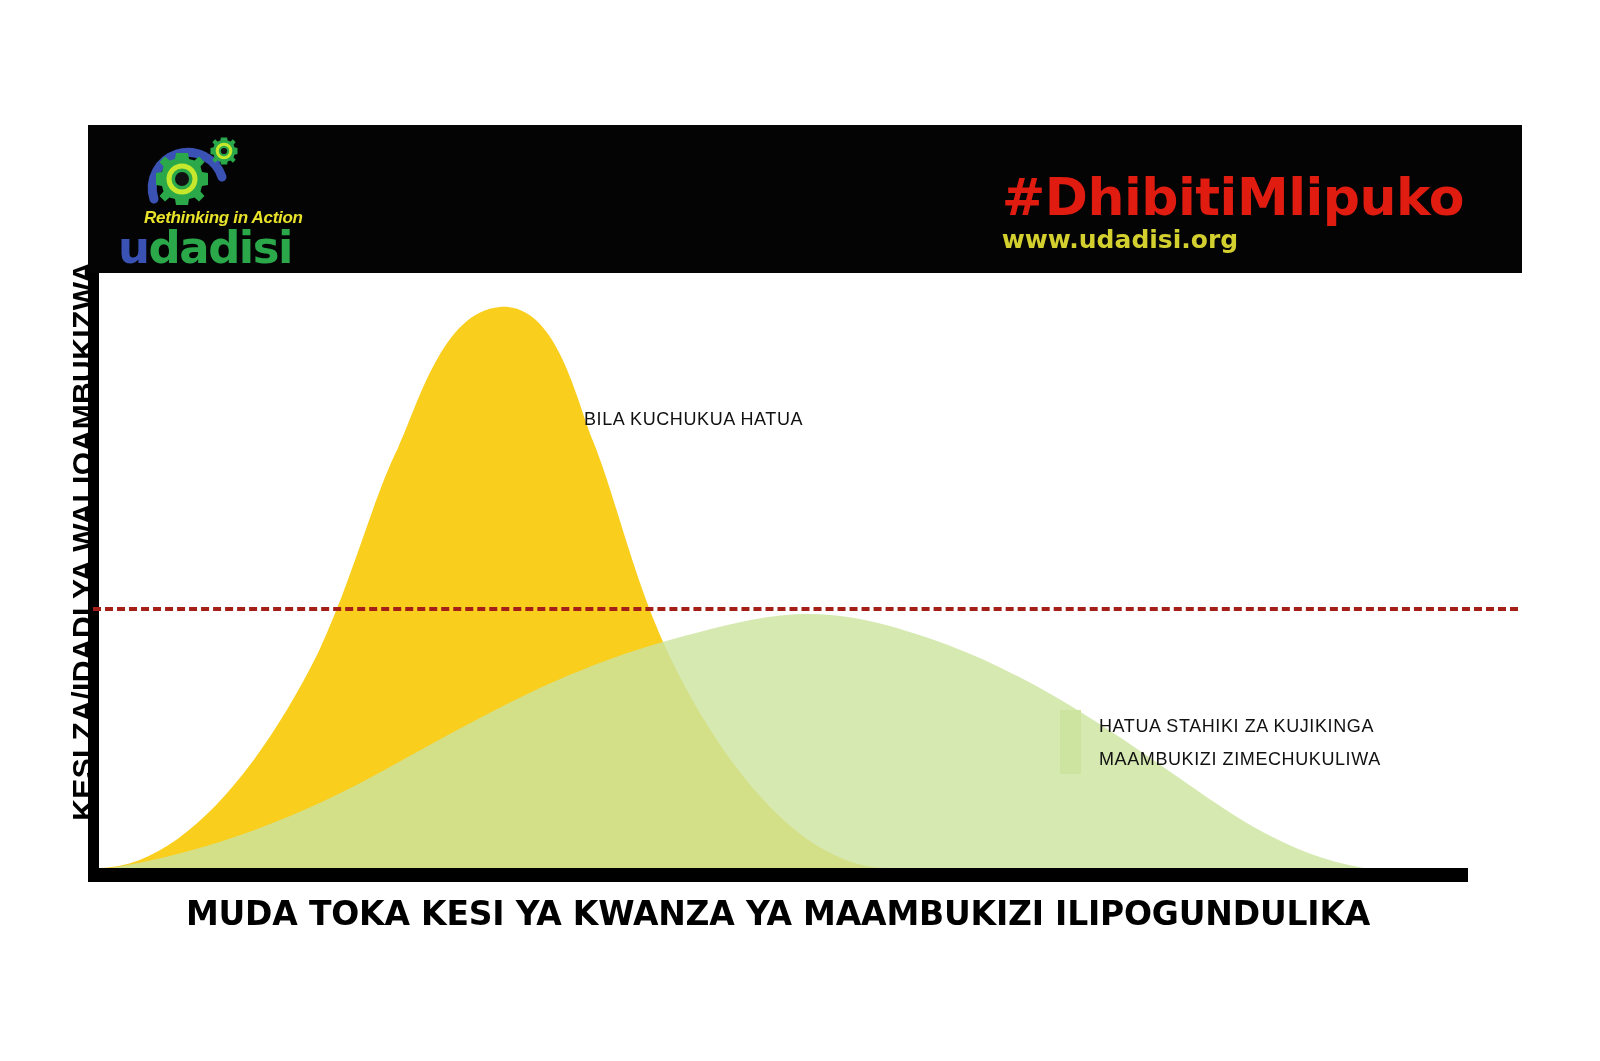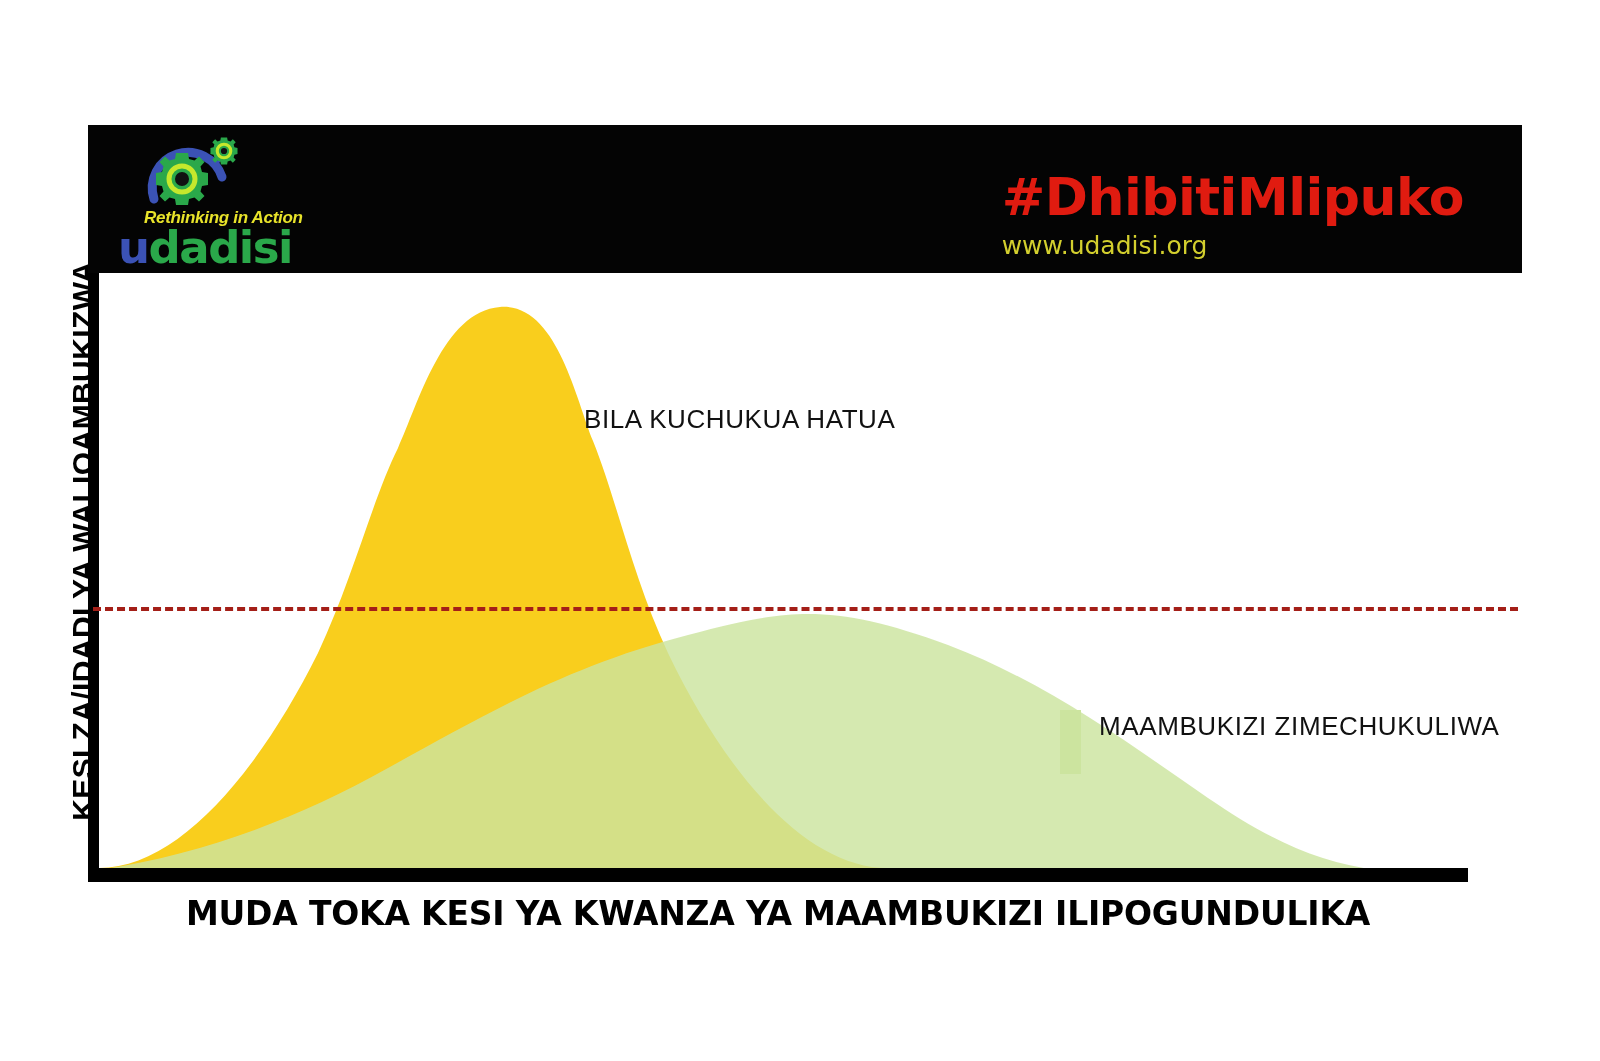--- a/index.html
+++ b/index.html
@@ -112,26 +112,26 @@
     font-family: "DejaVu Sans", sans-serif;
     font-weight: bold;
     font-size: 52px;
     line-height: 56px;
     color: #e01b10;
     letter-spacing: -0.5px;
     white-space: nowrap;
   }
   .weburl {
     font-family: "DejaVu Sans", sans-serif;
-    font-weight: normal;
+    font-weight: bold;
     font-size: 25px;
     line-height: 30px;
     color: #d3cf2e;
     white-space: nowrap;
-    margin-top: 6px;
+    margin-top: 0;
   }
 
   
   .plot {
     position: absolute;
     left: 0;
     top: 148px;
     width: 1434px;
     height: 609px;
     background: #ffffff;
@@ -188,21 +188,21 @@
     align-items: flex-start;
   }
   .legend-swatch {
     width: 21px;
     height: 64px;
     flex: 0 0 auto;
     margin-right: 18px;
   }
   .legend-text {
     font-family: "Liberation Sans", sans-serif;
-    font-size: 26px;
+    font-size: 18px;
     line-height: 33px;
     color: #111111;
     letter-spacing: 0.6px;
     white-space: nowrap;
   }
   .legend-no-action { left: 457px; top: 130px; }
   .legend-no-action .legend-swatch { background: #f9ce1d; }
   .legend-action { left: 972px; top: 437px; }
   .legend-action .legend-swatch { background: #cce49f; }
 
@@ -295,20 +295,21 @@
       <div class="legend legend-no-action">
         <div class="legend-swatch"></div>
         <div class="legend-text">
           <div>BILA KUCHUKUA HATUA</div>
         </div>
       </div>
 
       <div class="legend legend-action">
         <div class="legend-swatch"></div>
         <div class="legend-text">
+          <div>HATUA STAHIKI ZA KUJIKINGA</div>
           <div>MAAMBUKIZI ZIMECHUKULIWA</div>
         </div>
       </div>
 
     </div>
   </div>
 
   <div class="x-axis-title">MUDA TOKA KESI YA KWANZA YA MAAMBUKIZI ILIPOGUNDULIKA</div>
 
 </div>

